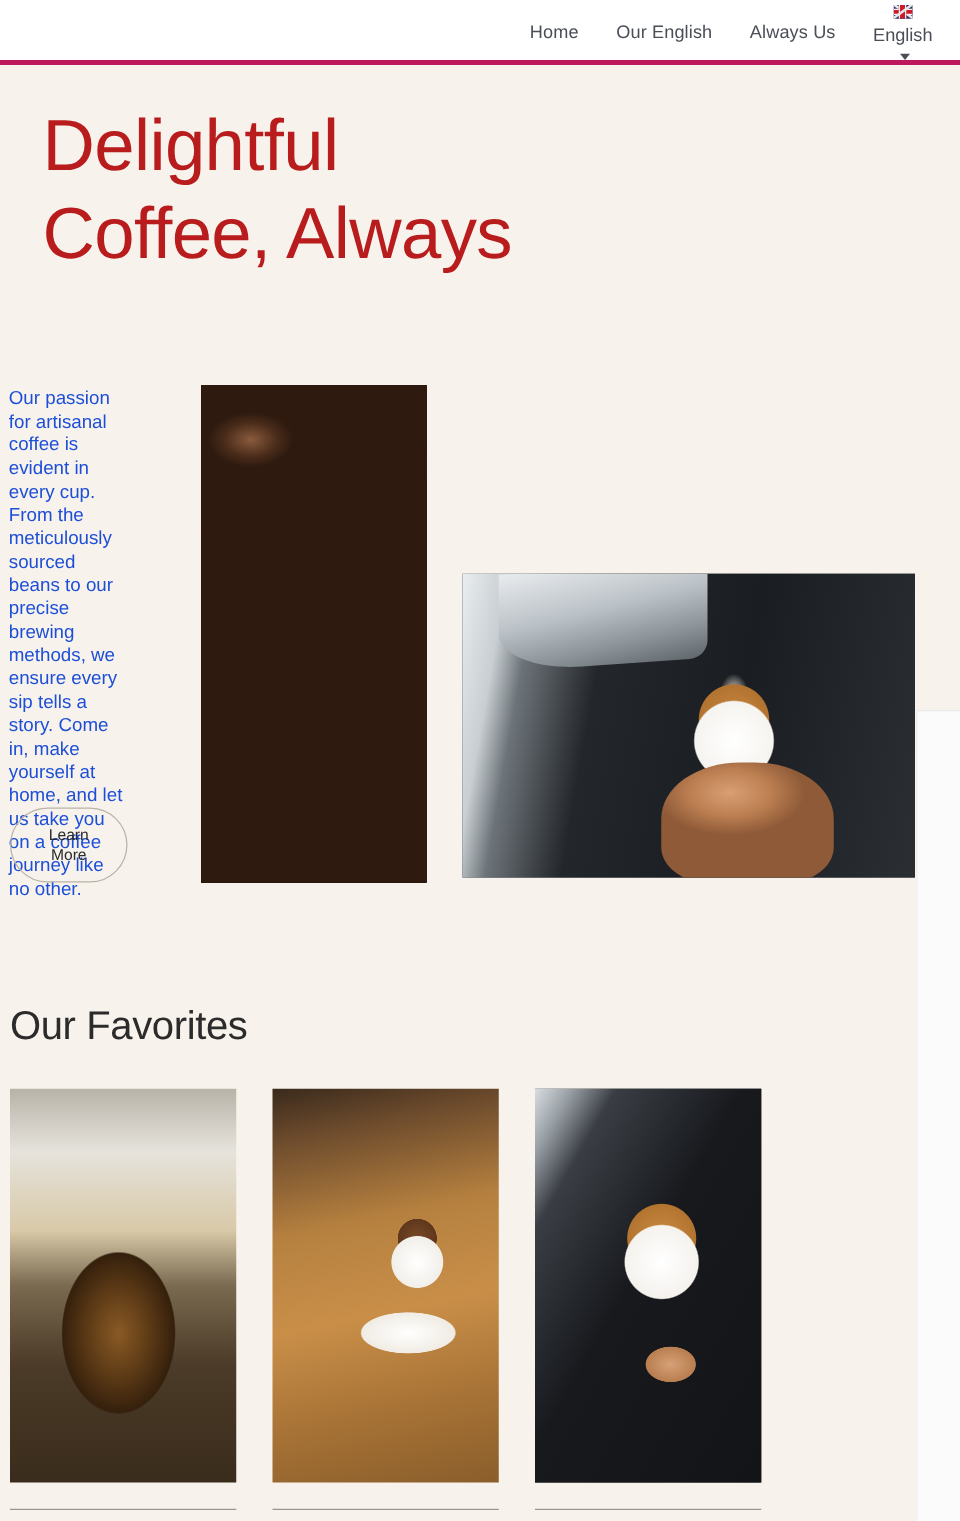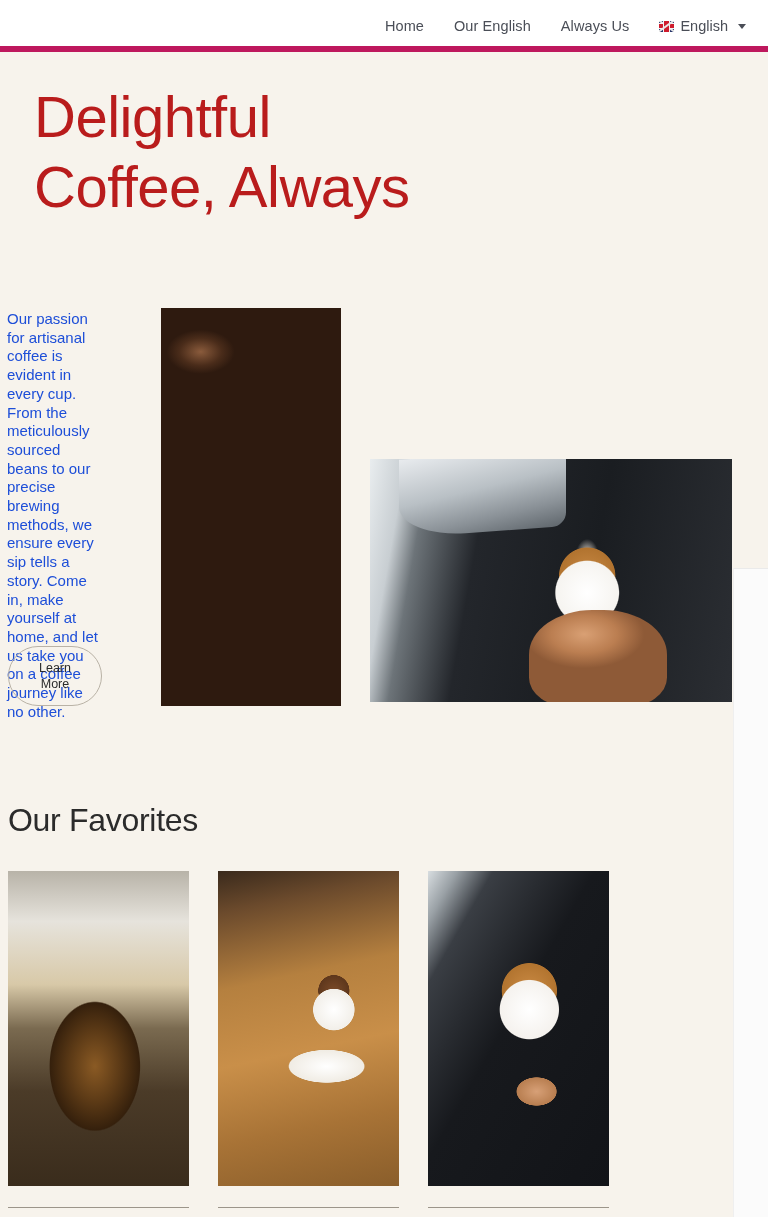--- a/index.html
+++ b/index.html
@@ -30,21 +30,21 @@
     z-index: 5;
   }
 
   
   #site-header {
     position: absolute;
     top: 0; left: 0;
     width: 768px;
     height: 52px;
     background: #FFFFFF;
-    border-bottom: 6px solid #be185d;
+    border-bottom: 4px solid #be185d;
     z-index: 10;
   }
   #primary-nav {
     position: absolute;
     right: 18px;
     top: 0;
     height: 52px;
     display: flex;
     align-items: center;
     gap: 30px;
@@ -56,20 +56,21 @@
     text-decoration: none;
     white-space: nowrap;
     cursor: pointer;
   }
   #lang-switcher {
     display: flex;
     align-items: center;
     gap: 6px;
     cursor: pointer;
     padding-right: 4px;
+    flex-direction: column;
   }
   .flag-uk {
     width: 15px; height: 11px;
     position: relative;
     display: inline-block;
     background: #27356B;
     overflow: hidden;
     flex: none;
   }
   .flag-uk::before, .flag-uk::after {

